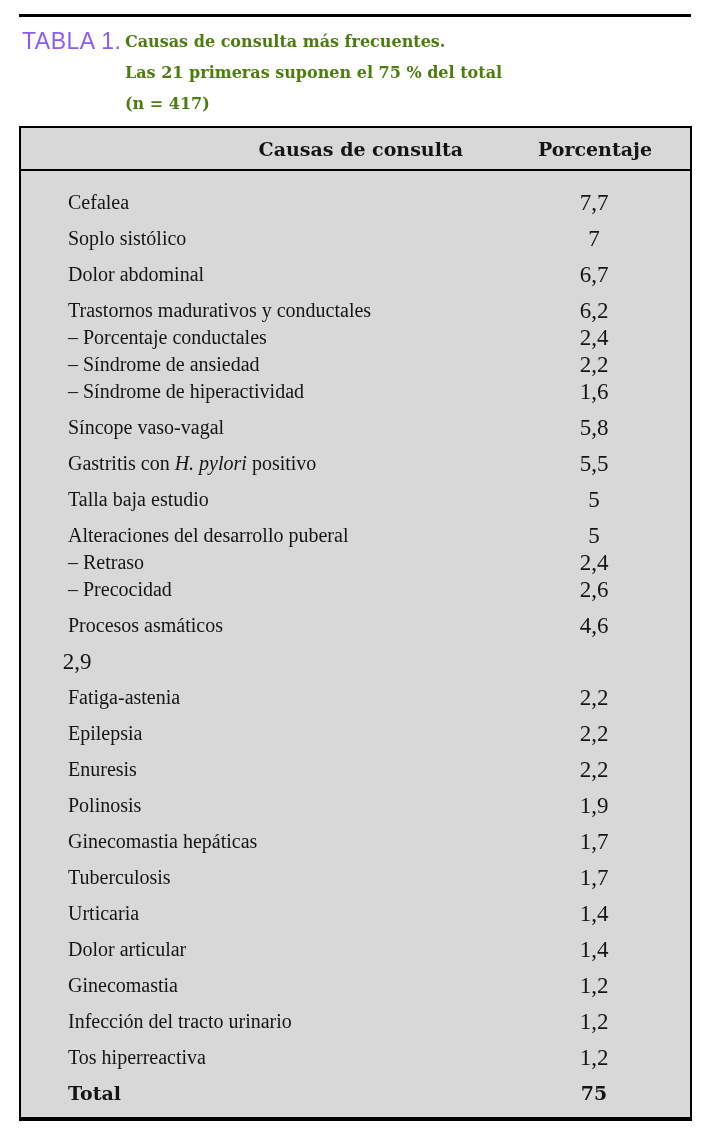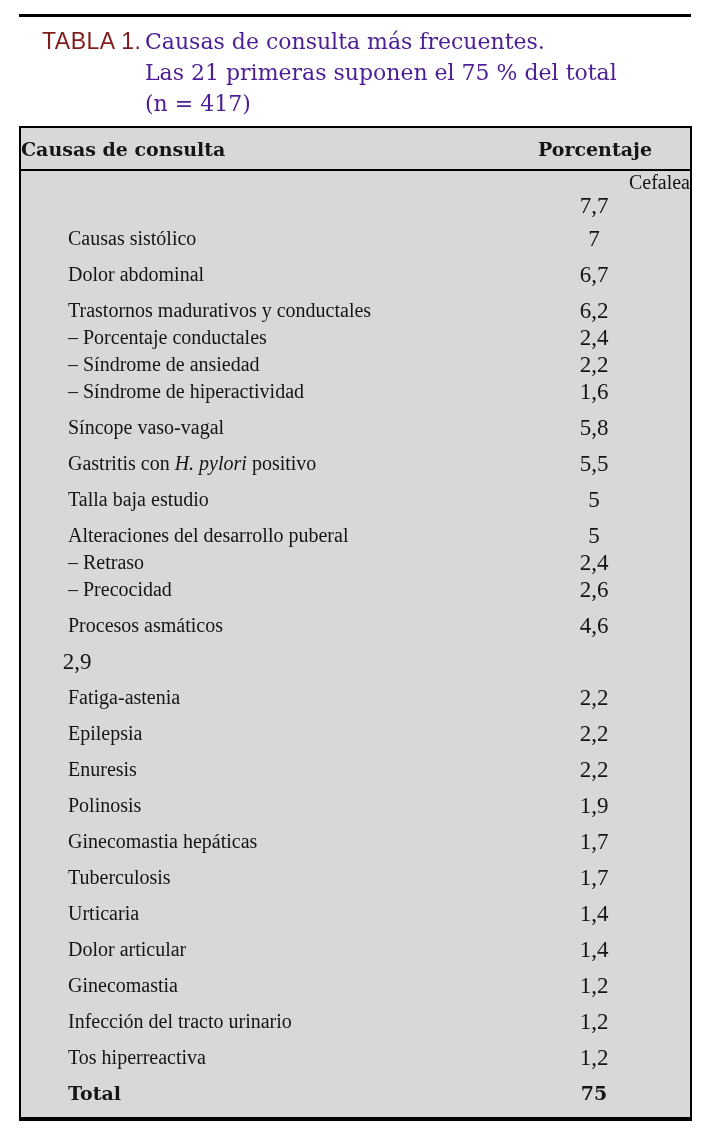--- a/index.html
+++ b/index.html
@@ -22,30 +22,29 @@
     width: 664px;
   }
   .title-tag {
     width: 103px;
     flex: 0 0 103px;
     font-family: "Liberation Sans", sans-serif;
     font-weight: 400;
     font-size: 23px;
     line-height: 31px;
     letter-spacing: 0.5px;
-    color: #7f1d1d;
+    color: #8b5cf6;
     white-space: nowrap;
-    margin-left: 20px;
   }
   .title-lines {
     font-family: "DejaVu Serif", serif;
-    font-weight: 400;
-    font-size: 22px;
+    font-weight: 700;
+    font-size: 16px;
     line-height: 31px;
-    color: #4c1d95;
+    color: #4d7c0f;
   }
   .table-frame {
     margin: 7px 0 0 19px;
     width: 669px;
     border: 2px solid #000;
     border-bottom-width: 4px;
     background: #d8d8d8;
     box-sizing: content-box;
   }
   .thead {
@@ -54,36 +53,36 @@
     align-items: center;
     border-bottom: 2px solid #000;
   }
   .th {
     font-family: "DejaVu Serif", serif;
     font-weight: 700;
     font-size: 19px;
   }
   .th-cause {
     flex: 1;
-    text-align: left;
+    text-align: right;
     padding-right: 75px;
   }
   .th-pct {
     flex: 0 0 112px;
     width: 112px;
     padding-right: 40px;
     text-align: left;
   }
   .tbody { padding-bottom: 12px; }
   .row {
     display: flex;
     align-items: flex-end;
     height: 36px;
   }
-  .row--first { height: 43px; flex-direction: column; }
+  .row--first { height: 43px; }
   .row--sub { height: 27px; }
   .cell-label {
     flex: 1;
     padding-left: 47px;
     font-size: 20px;
     line-height: 23px;
     white-space: nowrap;
   }
   .cell-value {
     flex: 0 0 112px;
@@ -120,21 +119,21 @@
     <div class="th th-cause">Causas de consulta</div>
     <div class="th th-pct">Porcentaje</div>
   </div>
   <div class="tbody" id="table-body">
   <div class="row row--first">
     <div class="cell-label">Cefalea</div>
     <div class="cell-value">7,7</div>
   </div>
 
   <div class="row">
-    <div class="cell-label">Causas sistólico</div>
+    <div class="cell-label">Soplo sistólico</div>
     <div class="cell-value">7</div>
   </div>
 
   <div class="row">
     <div class="cell-label">Dolor abdominal</div>
     <div class="cell-value">6,7</div>
   </div>
 
   <div class="row">
     <div class="cell-label">Trastornos madurativos y conductales</div>

